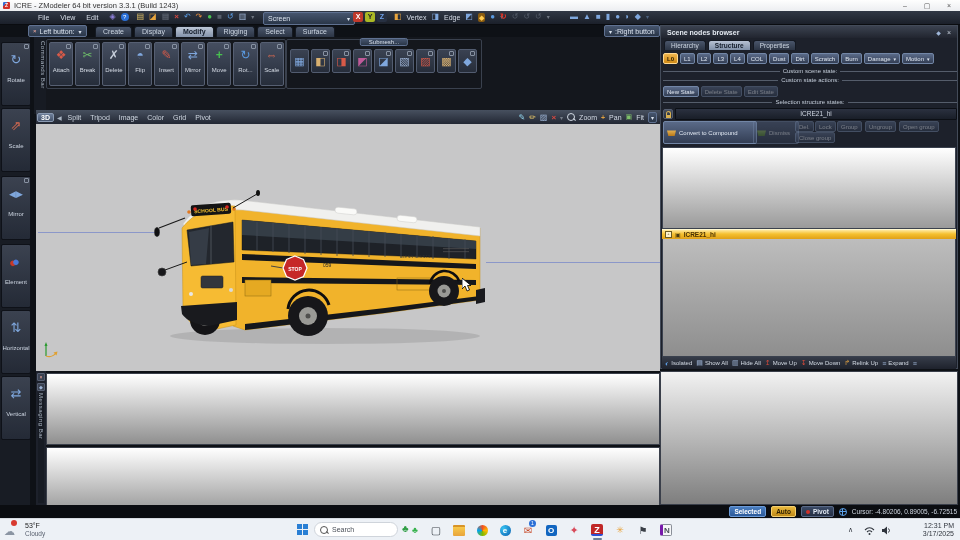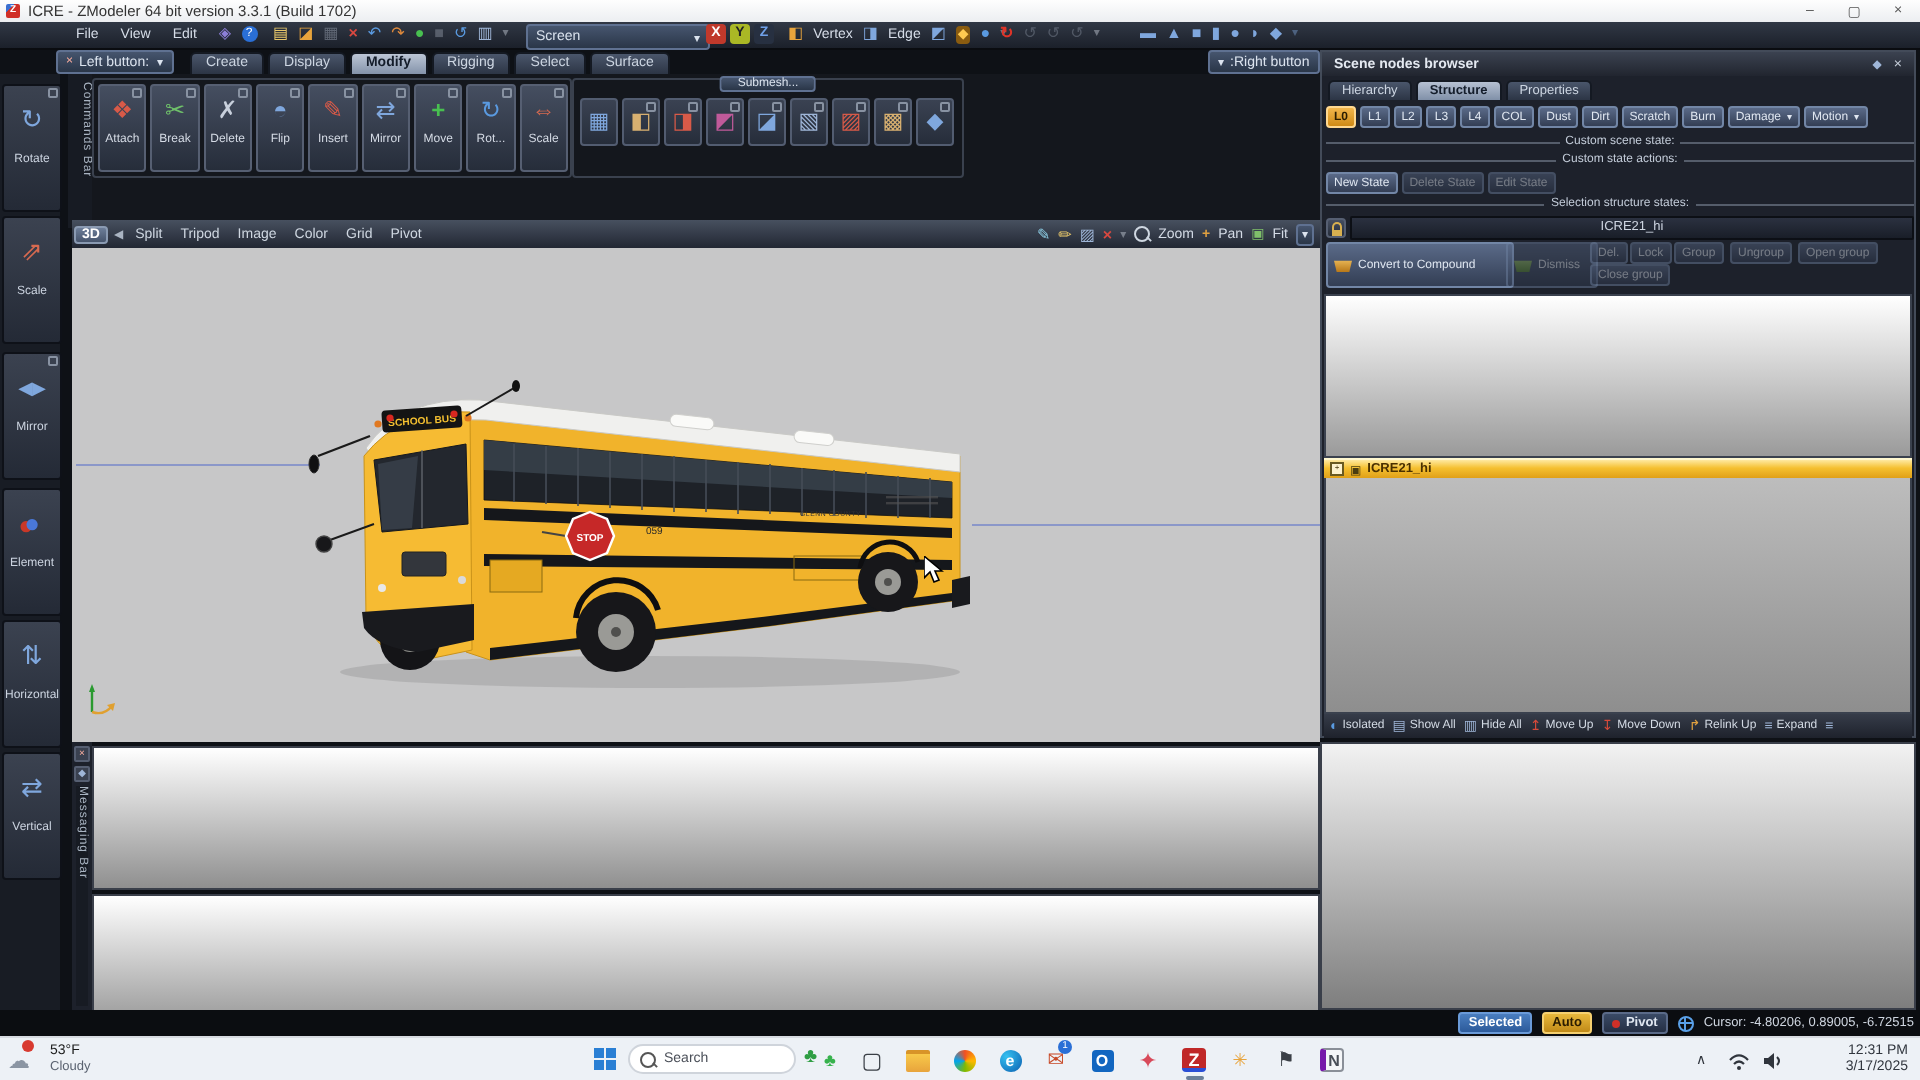--- a/index.html
+++ b/index.html
@@ -57,21 +57,21 @@
   .tbico{position:absolute;top:3px;width:16px;height:16px;display:flex;align-items:center;justify-content:center;font-size:10px;}
   .tray{font-size:7px;color:#30353d;}
 </style>
 </head>
 <body>
 
 <div id="app">
 
   <div class="abs titlebar flex">
     <span class="appico">Z</span>
-    <span>ICRE - ZModeler 64 bit version 3.3.1 (Build 1702)</span>
+    <span>ICRE - ZModeler 64 bit version 3.3.1 (Build 1243)</span>
     <span style="margin-left:auto" class="flex">
       <span class="winbtn">–</span>
       <span class="winbtn">▢</span>
       <span class="winbtn">×</span>
     </span>
   </div>
 
   <div class="abs menurow">
     <div class="abs flex" style="left:38px;top:0;height:12px;">
       <span class="menuitem">File</span>

